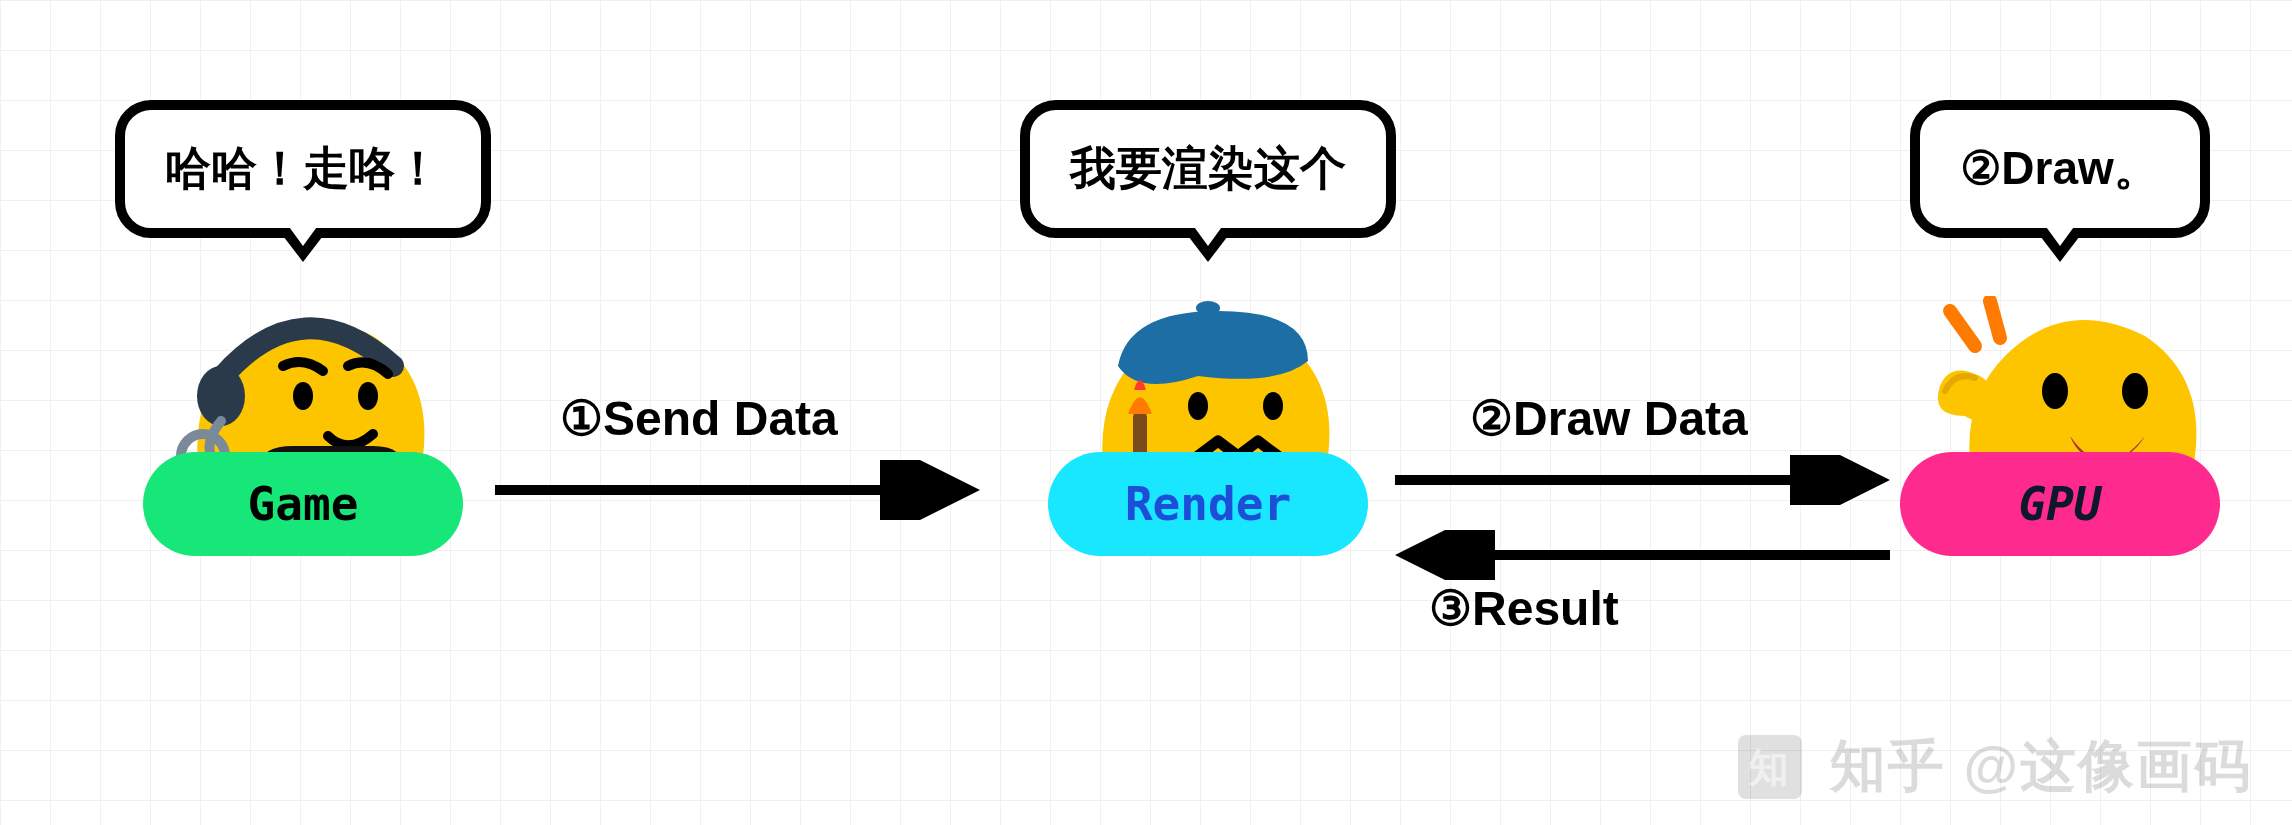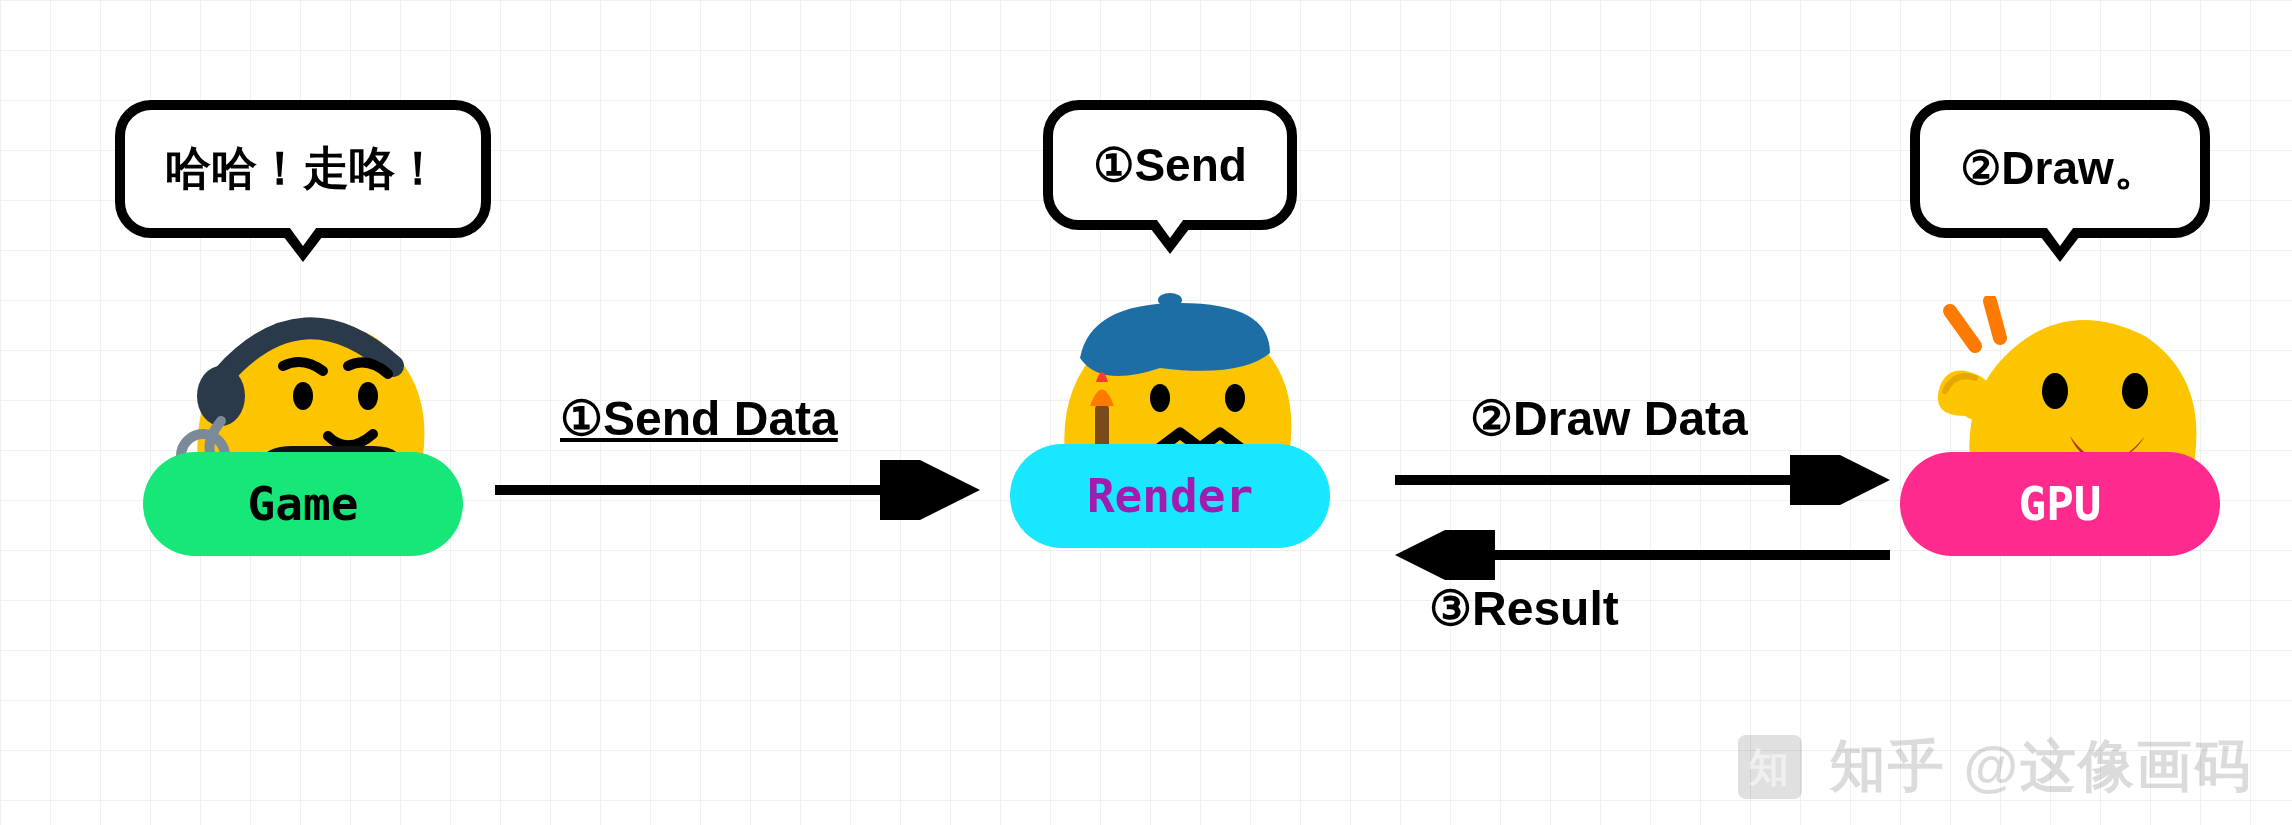--- a/index.html
+++ b/index.html
@@ -73,22 +73,22 @@
     height: 104px;
     border-radius: 60px;
     display: flex;
     align-items: center;
     justify-content: center;
     font-size: 46px;
     font-weight: 800;
     font-family: ui-monospace, Menlo, Consolas, monospace;
   }
   .pill-game { background: #17e679; color: #000; }
-  .pill-render { background: #19e6ff; color: #a21caf; margin-top: 40px; }
-  .pill-gpu { background: #ff2a8d; color: #ffffff; }
+  .pill-render { background: #19e6ff; color: #1d4ed8; margin-top: 40px; }
+  .pill-gpu { background: #ff2a8d; color: #0f172a; font-style: italic; }
   .blob {
     position: absolute;
     left: 50%;
     transform: translateX(-50%);
     bottom: 40px;
     width: 260px;
     height: 220px;
   }
   .arrow-label {
     position: absolute;
@@ -152,21 +152,21 @@
         <ellipse cx="195" cy="100" rx="10" ry="14" fill="#000"></ellipse>
         <path d="M155 140 Q175 160 200 138" stroke="#000" stroke-width="10" fill="none" stroke-linecap="round"></path>
 
         <path d="M90 180 Q80 150 120 150 L200 150 Q240 150 230 190 Q220 215 190 200 L130 200 Q100 215 90 180 Z" fill="#111"></path>
       </svg>
       <div class="pill pill-game">Game</div>
     </div>
   </div>
 
   <div class="node" style="left:1020px; top:100px;">
-    <div class="speech">①Send</div>
+    <div class="speech">我要渲染这个</div>
     <div class="blob-wrap">
       <svg class="blob" viewBox="0 0 260 220">
         <path d="M30 200 Q10 110 60 60 Q120 0 200 40 Q260 80 250 160 Q248 200 220 200 Z" fill="#fdc500"></path>
 
         <path d="M40 70 Q50 15 140 15 Q230 15 230 65 Q200 90 120 80 Q60 100 40 70 Z" fill="#1c6ea4"></path>
         <ellipse cx="130" cy="12" rx="12" ry="7" fill="#1c6ea4"></ellipse>
 
         <ellipse cx="120" cy="110" rx="10" ry="14" fill="#000"></ellipse>
         <ellipse cx="195" cy="110" rx="10" ry="14" fill="#000"></ellipse>
 
@@ -196,21 +196,21 @@
         <ellipse cx="135" cy="95" rx="13" ry="18" fill="#000"></ellipse>
         <ellipse cx="215" cy="95" rx="13" ry="18" fill="#000"></ellipse>
 
         <path d="M150 140 Q185 190 225 140 Q210 165 185 165 Q160 165 150 140 Z" fill="#a33"></path>
         <path d="M165 162 Q185 172 205 162" stroke="#ff9aa8" stroke-width="10" fill="none" stroke-linecap="round"></path>
       </svg>
       <div class="pill pill-gpu">GPU</div>
     </div>
   </div>
 
-  <div class="arrow-label" style="left:560px; top:390px;text-decoration:underline;">①Send Data</div>
+  <div class="arrow-label" style="left:560px; top:390px;">①Send Data</div>
   <svg class="arrow" style="left:490px; top:460px; width:500px; height:60px;">
     <defs>
         <marker id="ah1" markerWidth="12" markerHeight="12" refX="9" refY="5" orient="auto">
           <path d="M0 0 L10 5 L0 10 Z" fill="#000"></path>
         </marker>
       </defs>
     <line x1="5" y1="30" x2="480" y2="30" stroke="#000" stroke-width="10" marker-end="url(#ah1)"></line>
   </svg>
 
   <div class="arrow-label" style="left:1470px; top:390px;">②Draw Data</div>

